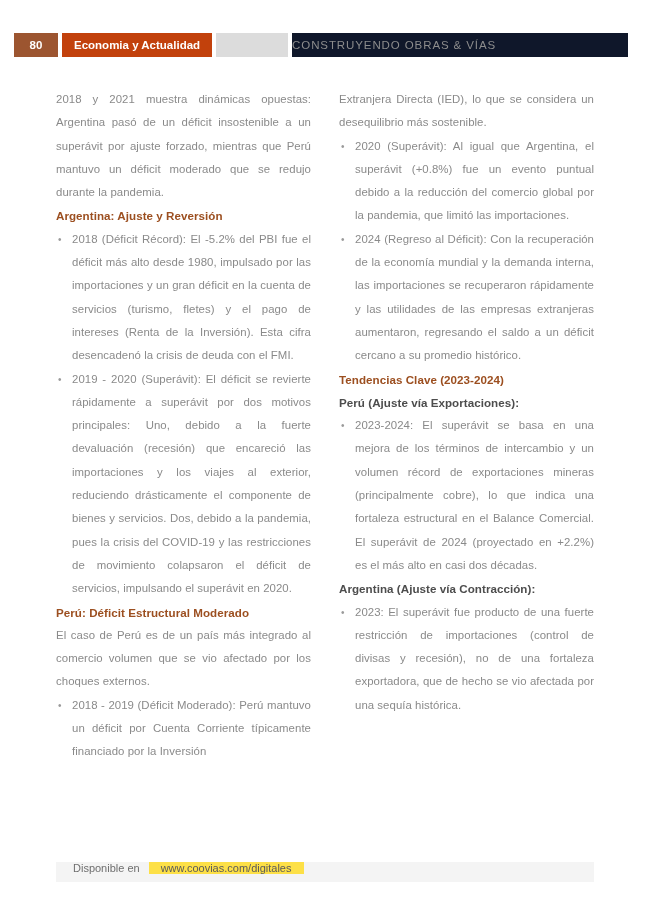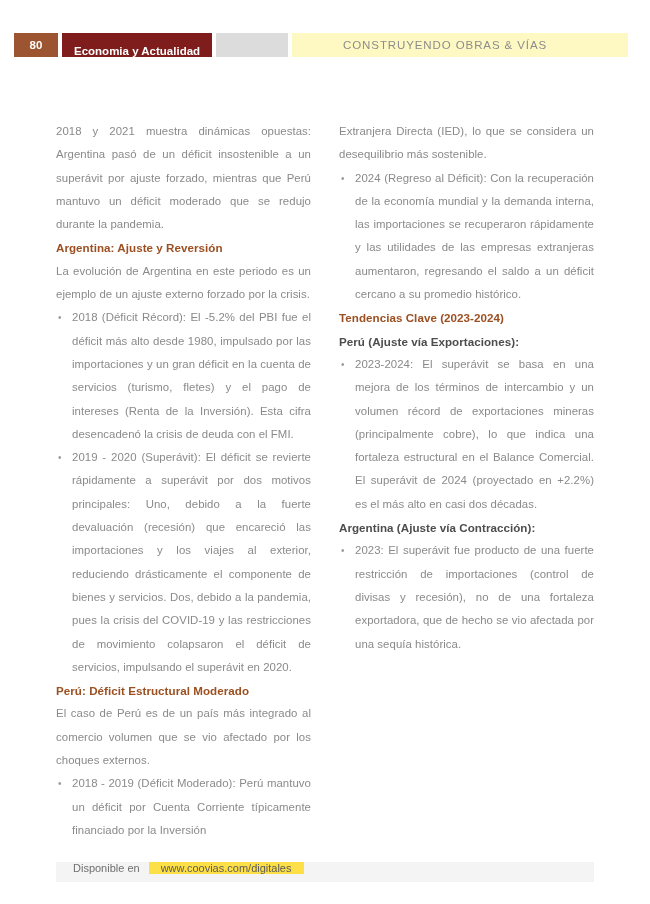--- a/index.html
+++ b/index.html
@@ -39,60 +39,59 @@
     font-size: 11.5px;
     font-weight: bold;
     display: flex;
     align-items: center;
     justify-content: center;
     letter-spacing: 0.2px;
   }
   .section-name-box {
     margin-left: 4px;
     padding: 0 12px 0 12px;
-    background: #7f1d1d;
+    background: #c2410c;
     color: #ffffff;
     font-size: 11.5px;
     font-weight: bold;
     display: flex;
-    align-items: flex-end;
+    align-items: center;
     white-space: nowrap;
   }
   .header-spacer-box {
     margin-left: 4px;
     width: 72px;
     background: #dcdcdc;
   }
   .header-title-box {
     margin-left: 4px;
     flex: 1;
-    background: #fef9c3;
-    display: flex;
-    align-items: center;
-    justify-content: center;
+    background: #0f172a;
+    display: flex;
+    align-items: center;
+    justify-content: flex-start;
     padding-right: 30px;
     box-sizing: border-box;
   }
   .header-title-text {
     font-size: 11.5px;
     color: #8c8c8c;
     letter-spacing: 0.9px;
     white-space: nowrap;
   }
 
   
   .columns {
     position: absolute;
     top: 88px;
     left: 56px;
     width: 538px;
     height: 760px;
     display: flex;
     gap: 28px;
-    margin-top: 32px;
   }
   .column {
     width: 255px;
     box-sizing: border-box;
   }
 
   
   .para {
     font-size: 11.4px;
     line-height: 23.3px;
@@ -196,21 +195,20 @@
   </div>
 
   <div class="columns">
 
     <div class="column">
 
       <p class="para">2018 y 2021 muestra dinámicas opuestas: Argentina pasó de un déficit insostenible a un superávit por ajuste forzado, mientras que Perú mantuvo un déficit moderado que se redujo durante la pandemia.</p>
 
       <h3 class="subhead">Argentina: Ajuste y Reversión</h3>
 
-      <p class="para">La evolución de Argentina en este periodo es un ejemplo de un ajuste externo forzado por la crisis.</p>
 
       <ul class="bullets">
         <li>2018 (Déficit Récord): El -5.2% del PBI fue el déficit más alto desde 1980, impulsado por las importaciones y un gran déficit en la cuenta de servicios (turismo, fletes) y el pago de intereses (Renta de la Inversión). Esta cifra desencadenó la crisis de deuda con el FMI.</li>
         <li>2019 - 2020 (Superávit): El déficit se revierte rápidamente a superávit por dos motivos principales: Uno, debido a la fuerte devaluación (recesión) que encareció las importaciones y los viajes al exterior, reduciendo drásticamente el componente de bienes y servicios. Dos, debido a la pandemia, pues la crisis del COVID-19 y las restricciones de movimiento colapsaron el déficit de servicios, impulsando el superávit en 2020.</li>
       </ul>
 
       <h3 class="subhead">Perú: Déficit Estructural Moderado</h3>
 
       <p class="para">El caso de Perú es de un país más integrado al comercio volumen que se vio afectado por los choques externos.</p>
 
@@ -218,20 +216,21 @@
         <li>2018 - 2019 (Déficit Moderado): Perú mantuvo un déficit por Cuenta Corriente típicamente financiado por la Inversión</li>
       </ul>
 
     </div>
 
     <div class="column">
 
       <p class="para">Extranjera Directa (IED), lo que se considera un desequilibrio más sostenible.</p>
 
       <ul class="bullets">
+        <li>2020 (Superávit): Al igual que Argentina, el superávit (+0.8%) fue un evento puntual debido a la reducción del comercio global por la pandemia, que limitó las importaciones.</li>
         <li>2024 (Regreso al Déficit): Con la recuperación de la economía mundial y la demanda interna, las importaciones se recuperaron rápidamente y las utilidades de las empresas extranjeras aumentaron, regresando el saldo a un déficit cercano a su promedio histórico.</li>
       </ul>
 
       <h3 class="subhead">Tendencias Clave (2023-2024)</h3>
 
 
       <h4 class="subhead dark">Perú (Ajuste vía Exportaciones):</h4>
 
       <ul class="bullets">
         <li>2023-2024: El superávit se basa en una mejora de los términos de intercambio y un volumen récord de exportaciones mineras (principalmente cobre), lo que indica una fortaleza estructural en el Balance Comercial. El superávit de 2024 (proyectado en +2.2%) es el más alto en casi dos décadas.</li>

